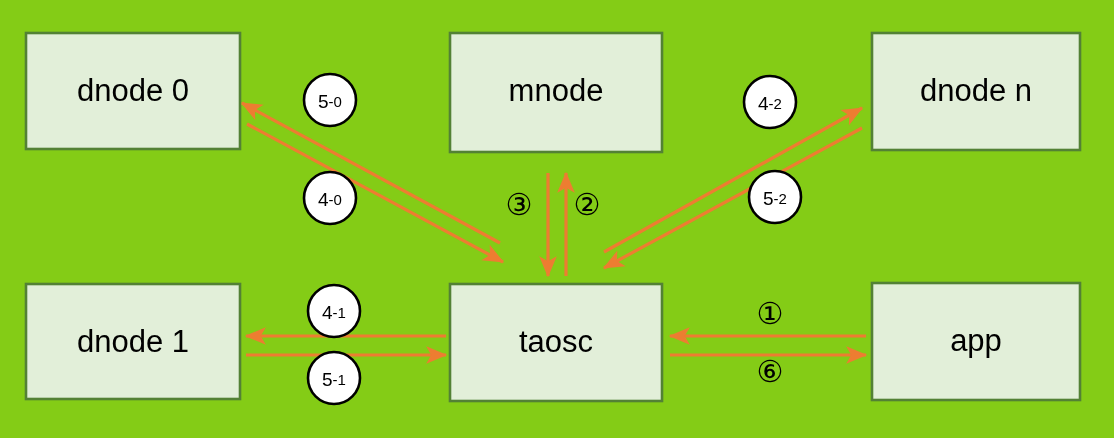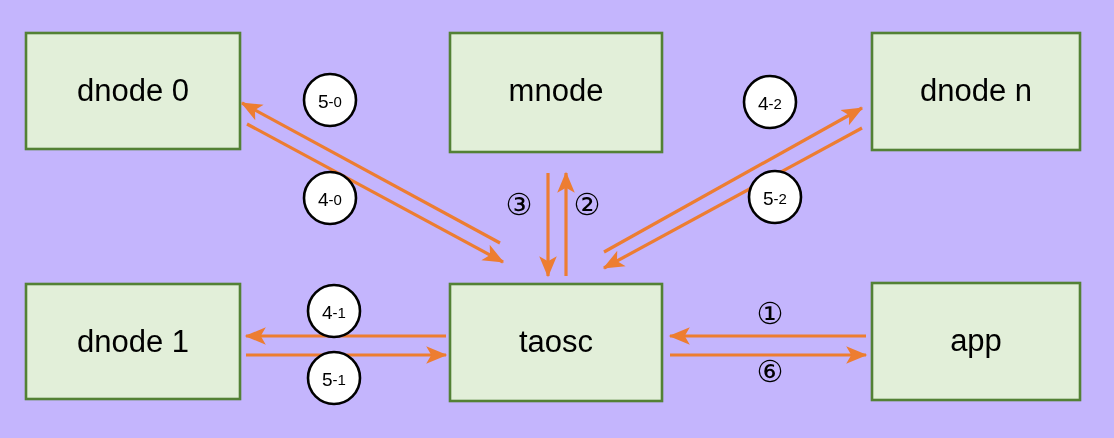--- a/index.html
+++ b/index.html
@@ -7,21 +7,21 @@
     padding: 0;
     background: #ffffff;
   }
   body {
     font-family: "Liberation Sans", sans-serif;
   }
   #diagram-root {
     position: relative;
     width: 1114px;
     height: 438px;
-    background: #c4b5fd;
+    background: #84cc16;
     overflow: hidden;
   }
   svg.canvas {
     position: absolute;
     left: 0;
     top: 0;
     width: 1114px;
     height: 438px;
     display: block;
   }

